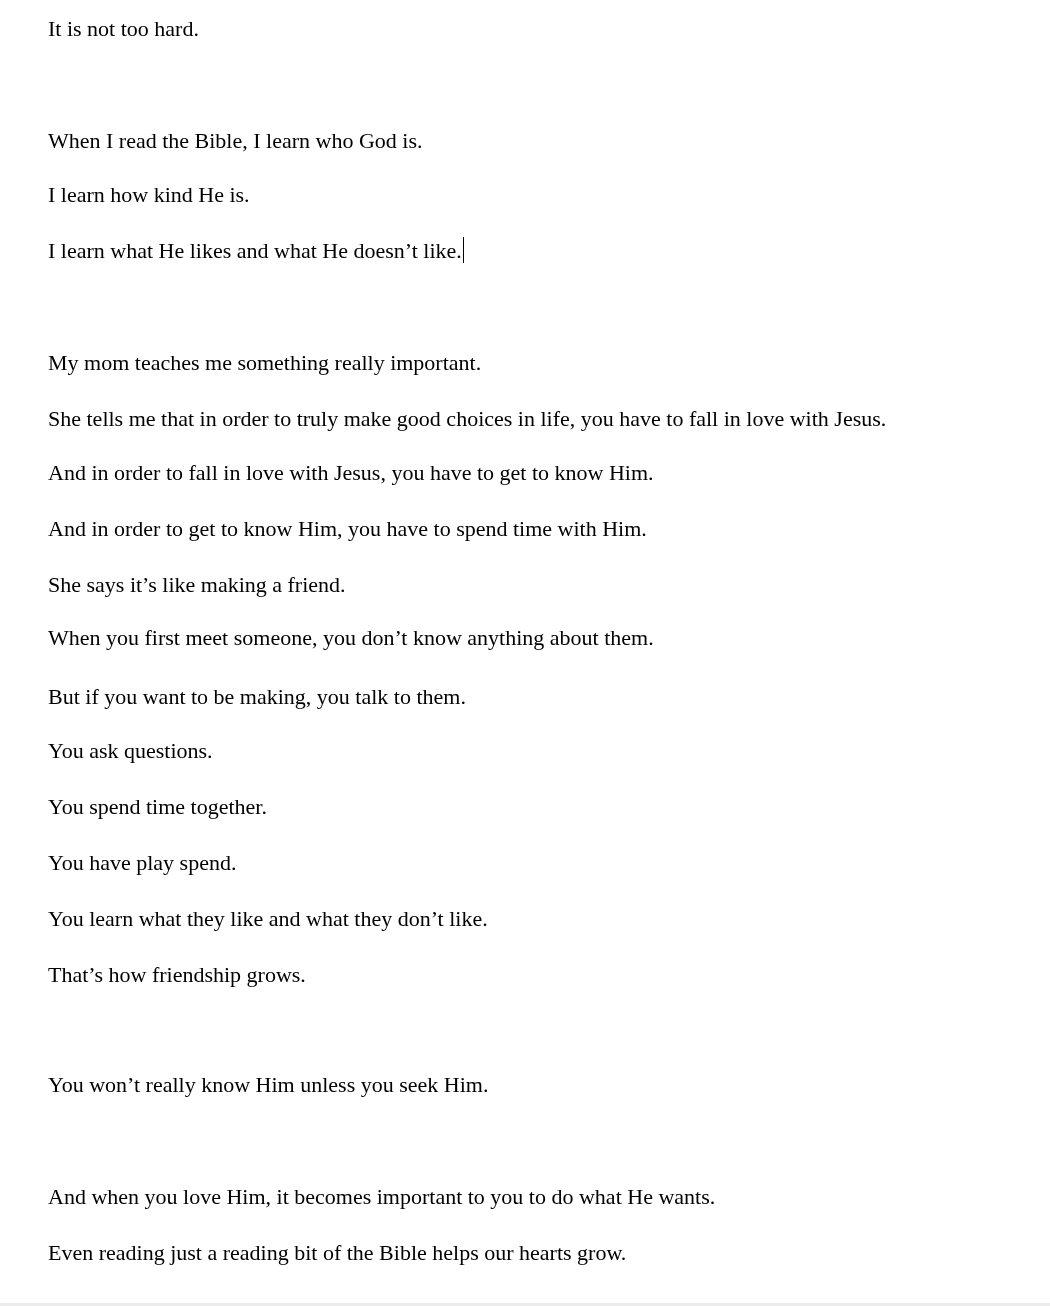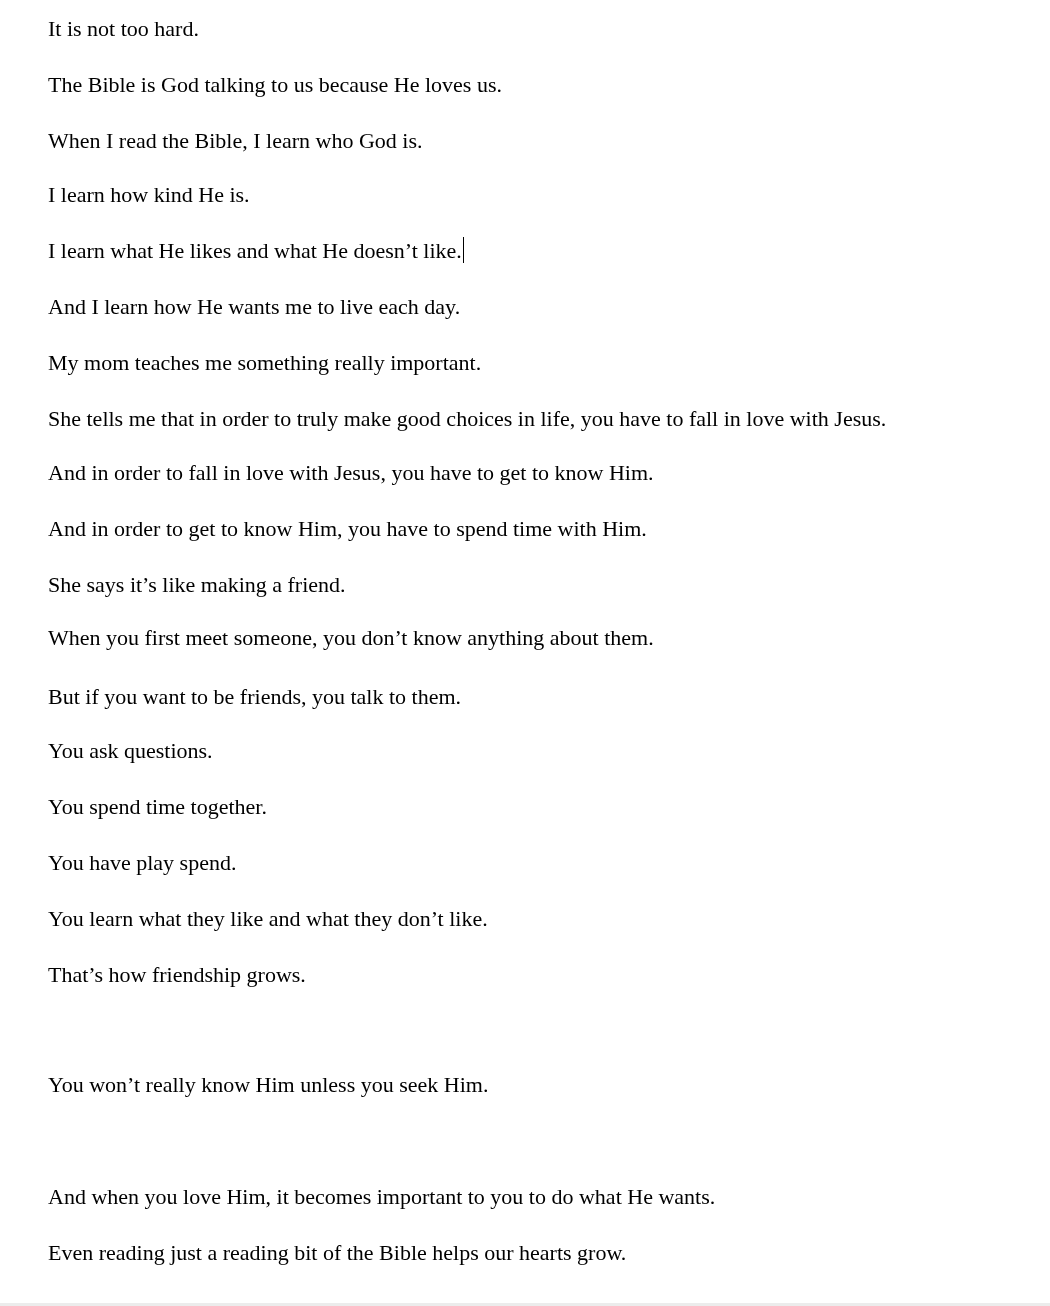--- a/index.html
+++ b/index.html
@@ -46,32 +46,30 @@
       width: 1050px;
       height: 3px;
       background: #ececec;
     }
   </style>
 </head>
 <body>
 
 <div class="page">
   <p class="para" style="top:15px"><span>It is not too hard.</span></p>
-  <p class="para" style="top:71px"><span>The Bible is God talking to us because He loves us.</span></p>
   <p class="para" style="top:127px"><span>When I read the Bible, I learn who God is.</span></p>
   <p class="para" style="top:181px"><span>I learn how kind He is.</span></p>
   <p class="para" style="top:237px"><span>I learn what He likes and what He doesn’t like.</span><span class="caret"></span></p>
-  <p class="para" style="top:293px"><span>And I learn how He wants me to live each day.</span></p>
   <p class="para" style="top:349px"><span>My mom teaches me something really important.</span></p>
   <p class="para" style="top:405px"><span>She tells me that in order to truly make good choices in life, you have to fall in love with Jesus.</span></p>
   <p class="para" style="top:459px"><span>And in order to fall in love with Jesus, you have to get to know Him.</span></p>
   <p class="para" style="top:515px"><span>And in order to get to know Him, you have to spend time with Him.</span></p>
   <p class="para" style="top:571px"><span>She says it’s like making a friend.</span></p>
   <p class="para" style="top:624px"><span>When you first meet someone, you don’t know anything about them.</span></p>
-  <p class="para" style="top:683px"><span>But if you want to be friends, you talk to them.</span></p>
+  <p class="para" style="top:683px"><span>But if you want to be making, you talk to them.</span></p>
   <p class="para" style="top:737px"><span>You ask questions.</span></p>
   <p class="para" style="top:793px"><span>You spend time together.</span></p>
   <p class="para" style="top:849px"><span>You have play spend.</span></p>
   <p class="para" style="top:905px"><span>You learn what they like and what they don’t like.</span></p>
   <p class="para" style="top:961px"><span>That’s how friendship grows.</span></p>
   <p class="para" style="top:1071px"><span>You won’t really know Him unless you seek Him.</span></p>
   <p class="para" style="top:1183px"><span>And when you love Him, it becomes important to you to do what He wants.</span></p>
   <p class="para" style="top:1239px"><span>Even reading just a reading bit of the Bible helps our hearts grow.</span></p>
 </div>
 <div class="bottom-band"></div>

